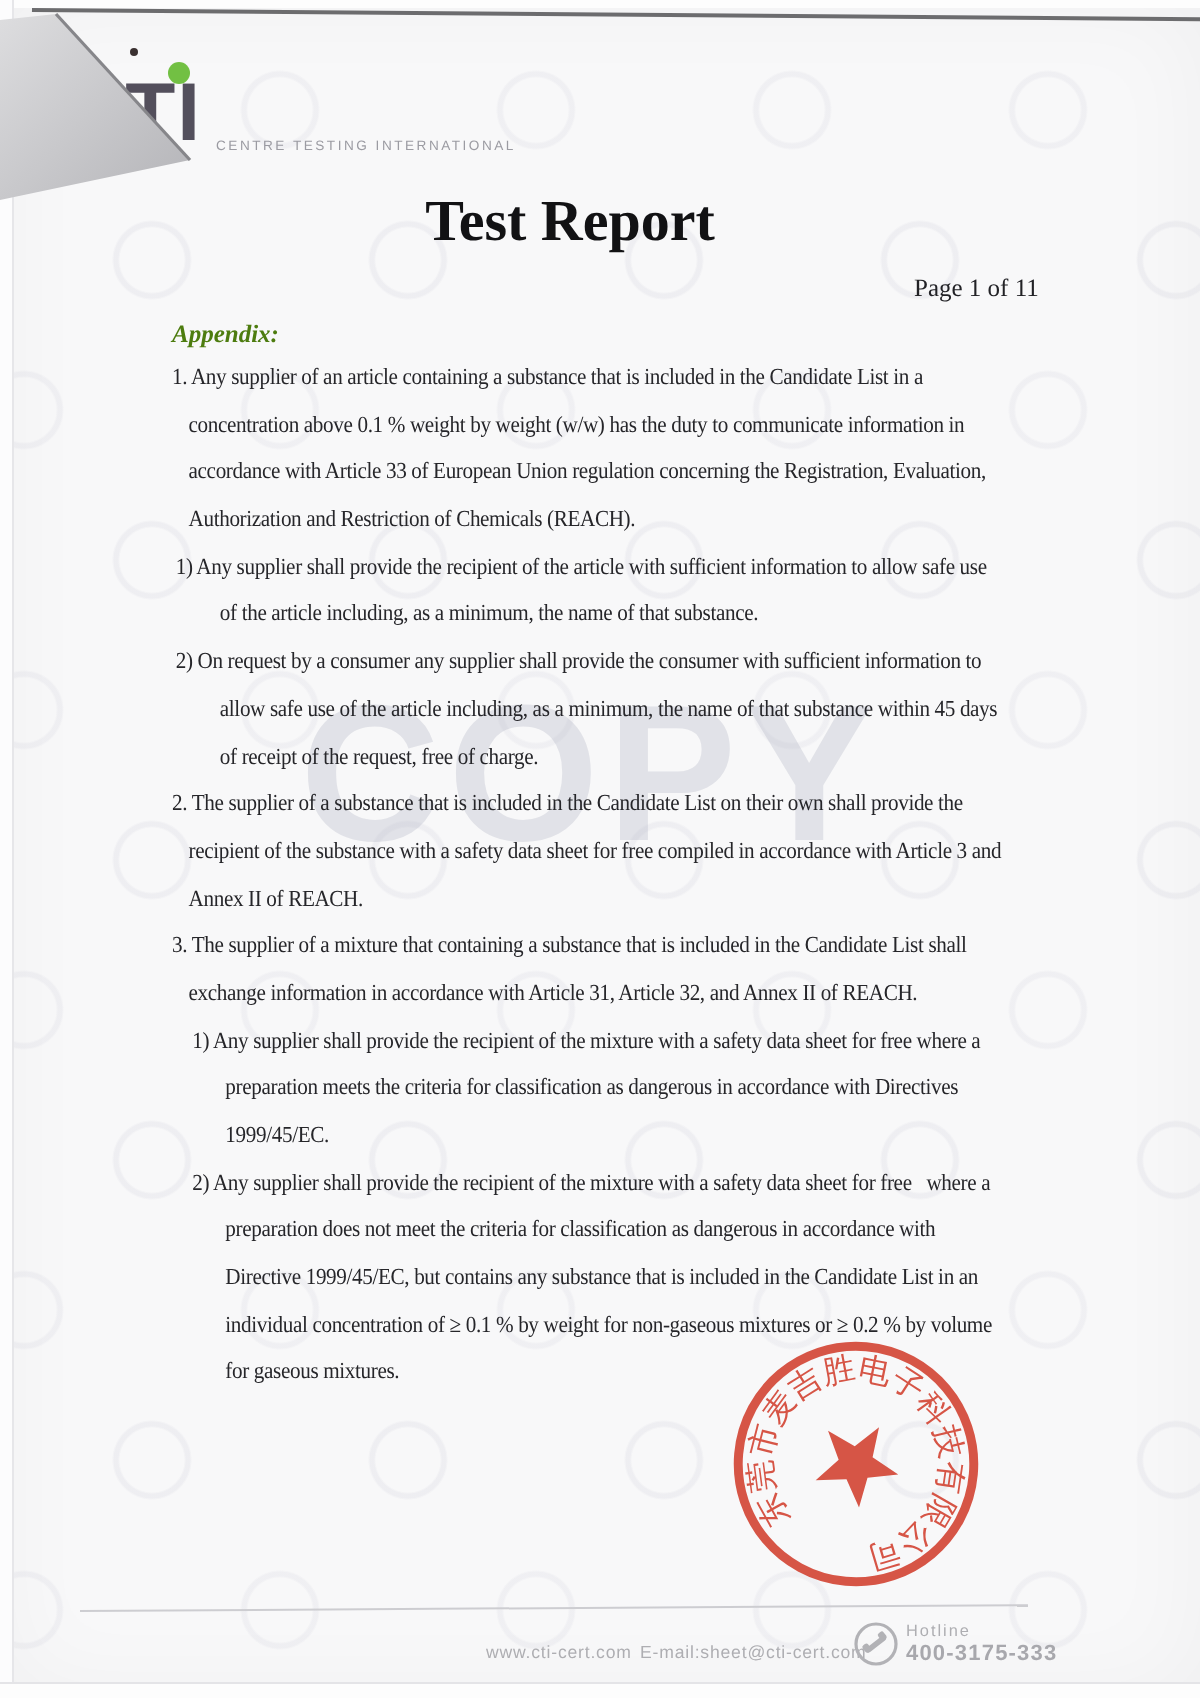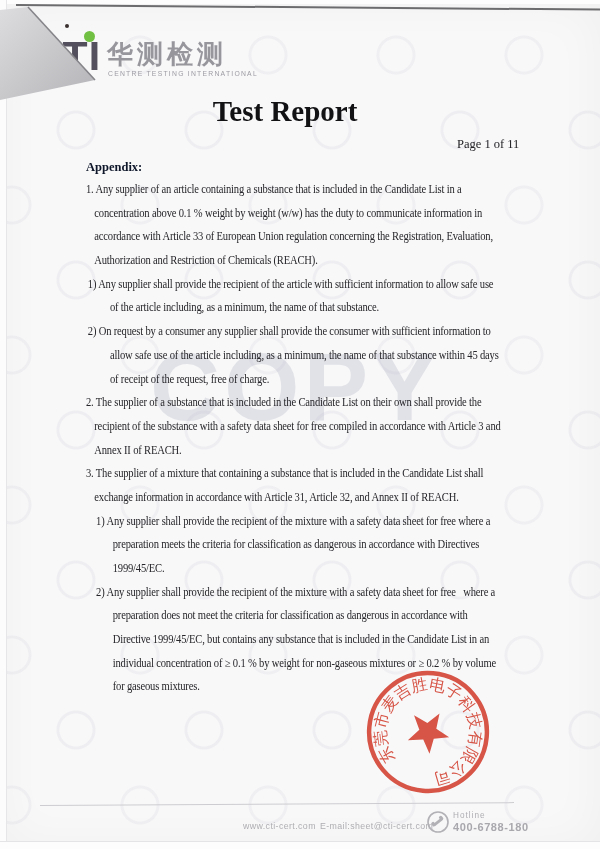--- a/index.html
+++ b/index.html
@@ -45,21 +45,21 @@
     font-family:"Liberation Sans","DejaVu Sans",sans-serif;
     font-size:6.8px;letter-spacing:1.25px;color:#9b9ba2;
   }
   
   .title{
     position:absolute;left:0;top:95px;width:544px;box-sizing:border-box;padding-left:26px;
     text-align:center;font-weight:bold;font-size:29px;color:#121214;z-index:3;
   }
   .report-no{position:absolute;left:86px;top:142px;font-size:12.5px;color:#222226;z-index:3;}
   .page-ind{position:absolute;left:457px;top:137px;font-size:12.5px;color:#222226;z-index:3;}
-  .appendix-label{position:absolute;left:86px;top:160px;font-size:12.5px;font-weight:bold;color:#0f172a;z-index:3;}
+  .appendix-label{position:absolute;left:86px;top:160px;font-size:12.5px;font-weight:bold;color:#4d7c0f;z-index:3;font-style:italic;}
   
   .body-lines{
     position:absolute;left:86px;top:178px;width:545px;z-index:3;
     transform:scaleX(0.92);transform-origin:0 0;
   }
   .bline{
     white-space:pre;font-size:11.5px;letter-spacing:-0.2px;
     line-height:23.7px;height:23.7px;color:#26262a;
   }
   
@@ -86,21 +86,20 @@
 <body>
 
 <div class="page">
 
   <div class="rings"></div>
 
   <div class="copy-wm">COPY</div>
 
   <div class="logo-acronym">CTI</div>
   <div class="logo-dot"></div>
-  <div class="logo-chinese">华测检测</div>
   <div class="logo-subtitle">CENTRE TESTING INTERNATIONAL</div>
 
   <div class="title">Test Report</div>
   <div class="page-ind">Page 1 of 11</div>
   <div class="appendix-label">Appendix:</div>
 
   <div class="body-lines">
       <div class="bline" style="margin-left: 0px;">1. Any supplier of an article containing a substance that is included in the Candidate List in a</div>
       <div class="bline" style="margin-left: 9px;">concentration above 0.1 % weight by weight (w/w) has the duty to communicate information in</div>
       <div class="bline" style="margin-left: 9px;">accordance with Article 33 of European Union regulation concerning the Registration, Evaluation,</div>
@@ -141,21 +140,21 @@
   <div class="footer f-mail">E-mail:sheet@cti-cert.com</div>
   <svg class="f-phone-icon" width="24" height="24" viewBox="0 0 24 24">
     <circle cx="12" cy="12" r="10" fill="none" stroke="#b2b2b6" stroke-width="1.6"></circle>
     <g transform="rotate(-38 12 12)" fill="#b2b2b6">
       <rect x="6" y="10.6" width="12" height="2.8" rx="1.4"></rect>
       <rect x="5.4" y="8.6" width="3.4" height="4.4" rx="1.2"></rect>
       <rect x="15.2" y="8.6" width="3.4" height="4.4" rx="1.2"></rect>
     </g>
   </svg>
   <div class="footer f-hotline">Hotline</div>
-  <div class="footer f-number">400-6788-180</div>
+  <div class="footer f-number">400-3175-333</div>
 
   <div class="top-white"></div>
   <div class="top-edge"></div>
   <div class="left-strip"></div>
   <div class="bottom-strip"></div>
   <svg class="corner-fold" width="110" height="110" viewBox="0 0 110 110">
     <defs>
       <linearGradient id="cg" x1="0" y1="0" x2="1" y2="1">
         <stop offset="0" stop-color="#dddddf"></stop>
         <stop offset="1" stop-color="#b4b4b8"></stop>

